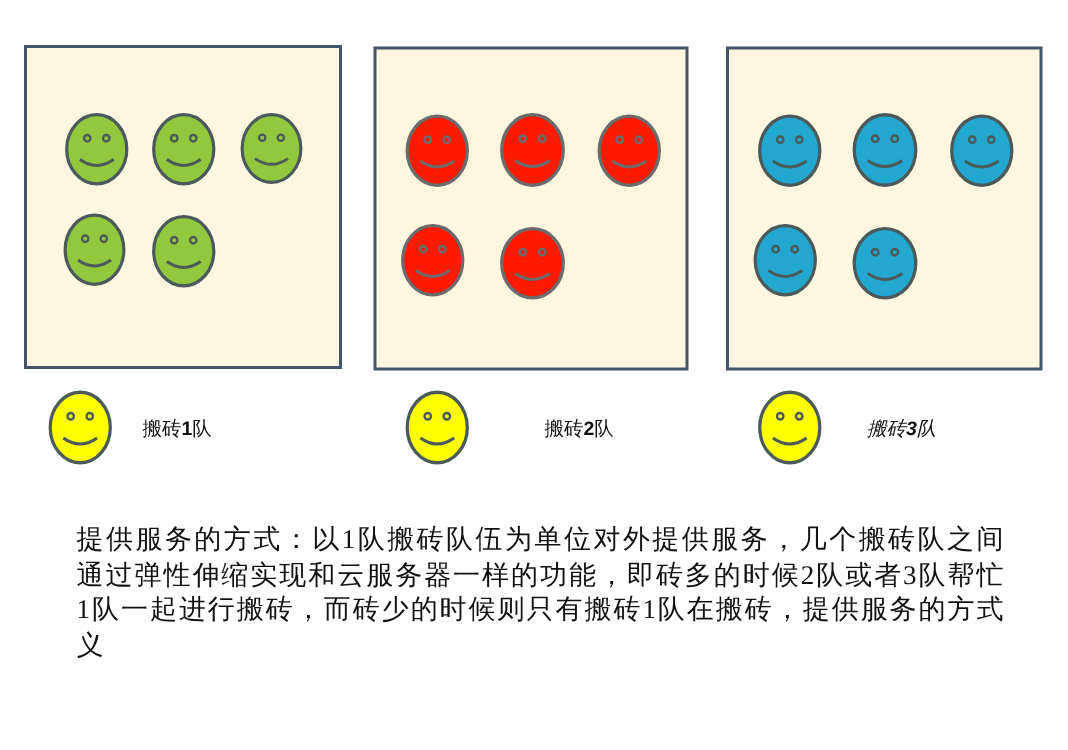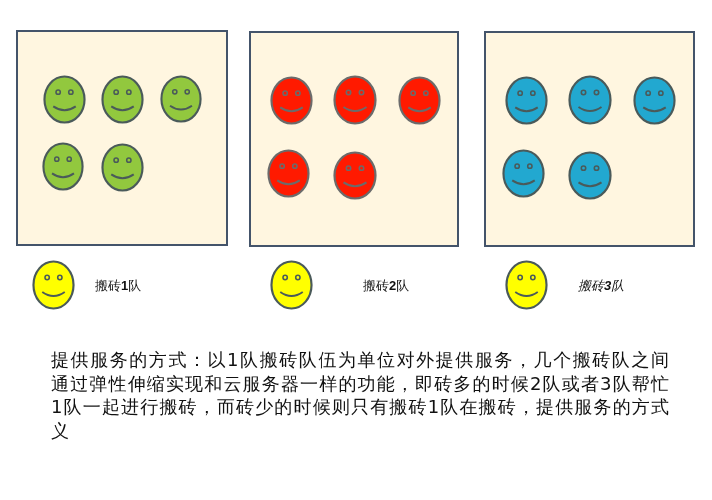--- a/index.html
+++ b/index.html
@@ -6,21 +6,21 @@
   body { width: 712px; height: 500px; position: relative; overflow: hidden;
          font-family: "DejaVu Sans", "Liberation Sans", sans-serif; color: #111; }
   .team-box { position: absolute; box-sizing: border-box; background: #fff6e0;
               border: 2px solid #44546a; }
   .face { position: absolute; }
   .face svg { display: block; width: 100%; height: 100%; overflow: visible; }
   .legend-label { position: absolute; font-size: 13px; line-height: 20px; white-space: nowrap;
                   color: #111; }
   .legend-label b { font-weight: bold; font-family: "Liberation Sans", sans-serif; }
   .desc { position: absolute; left: 51px; top: 348px; width: 618px; font-size: 18px;
-          line-height: 23.6px; color: #111; }
+          line-height: 23.6px; color: #111; font-family: Liberation Serif, serif; }
   .desc .line { display: block; white-space: nowrap; height: 23.6px; }
   .desc .line.j { text-align: justify; text-align-last: justify; }
 </style>
 </head>
 <body>
 
 <div class="team-box" style="left:16px;top:30px;width:212px;height:216px;"></div>
 <div class="team-box" style="left:249px;top:31px;width:210px;height:216px;"></div>
 <div class="team-box" style="left:484px;top:31px;width:211px;height:216px;"></div>
 

